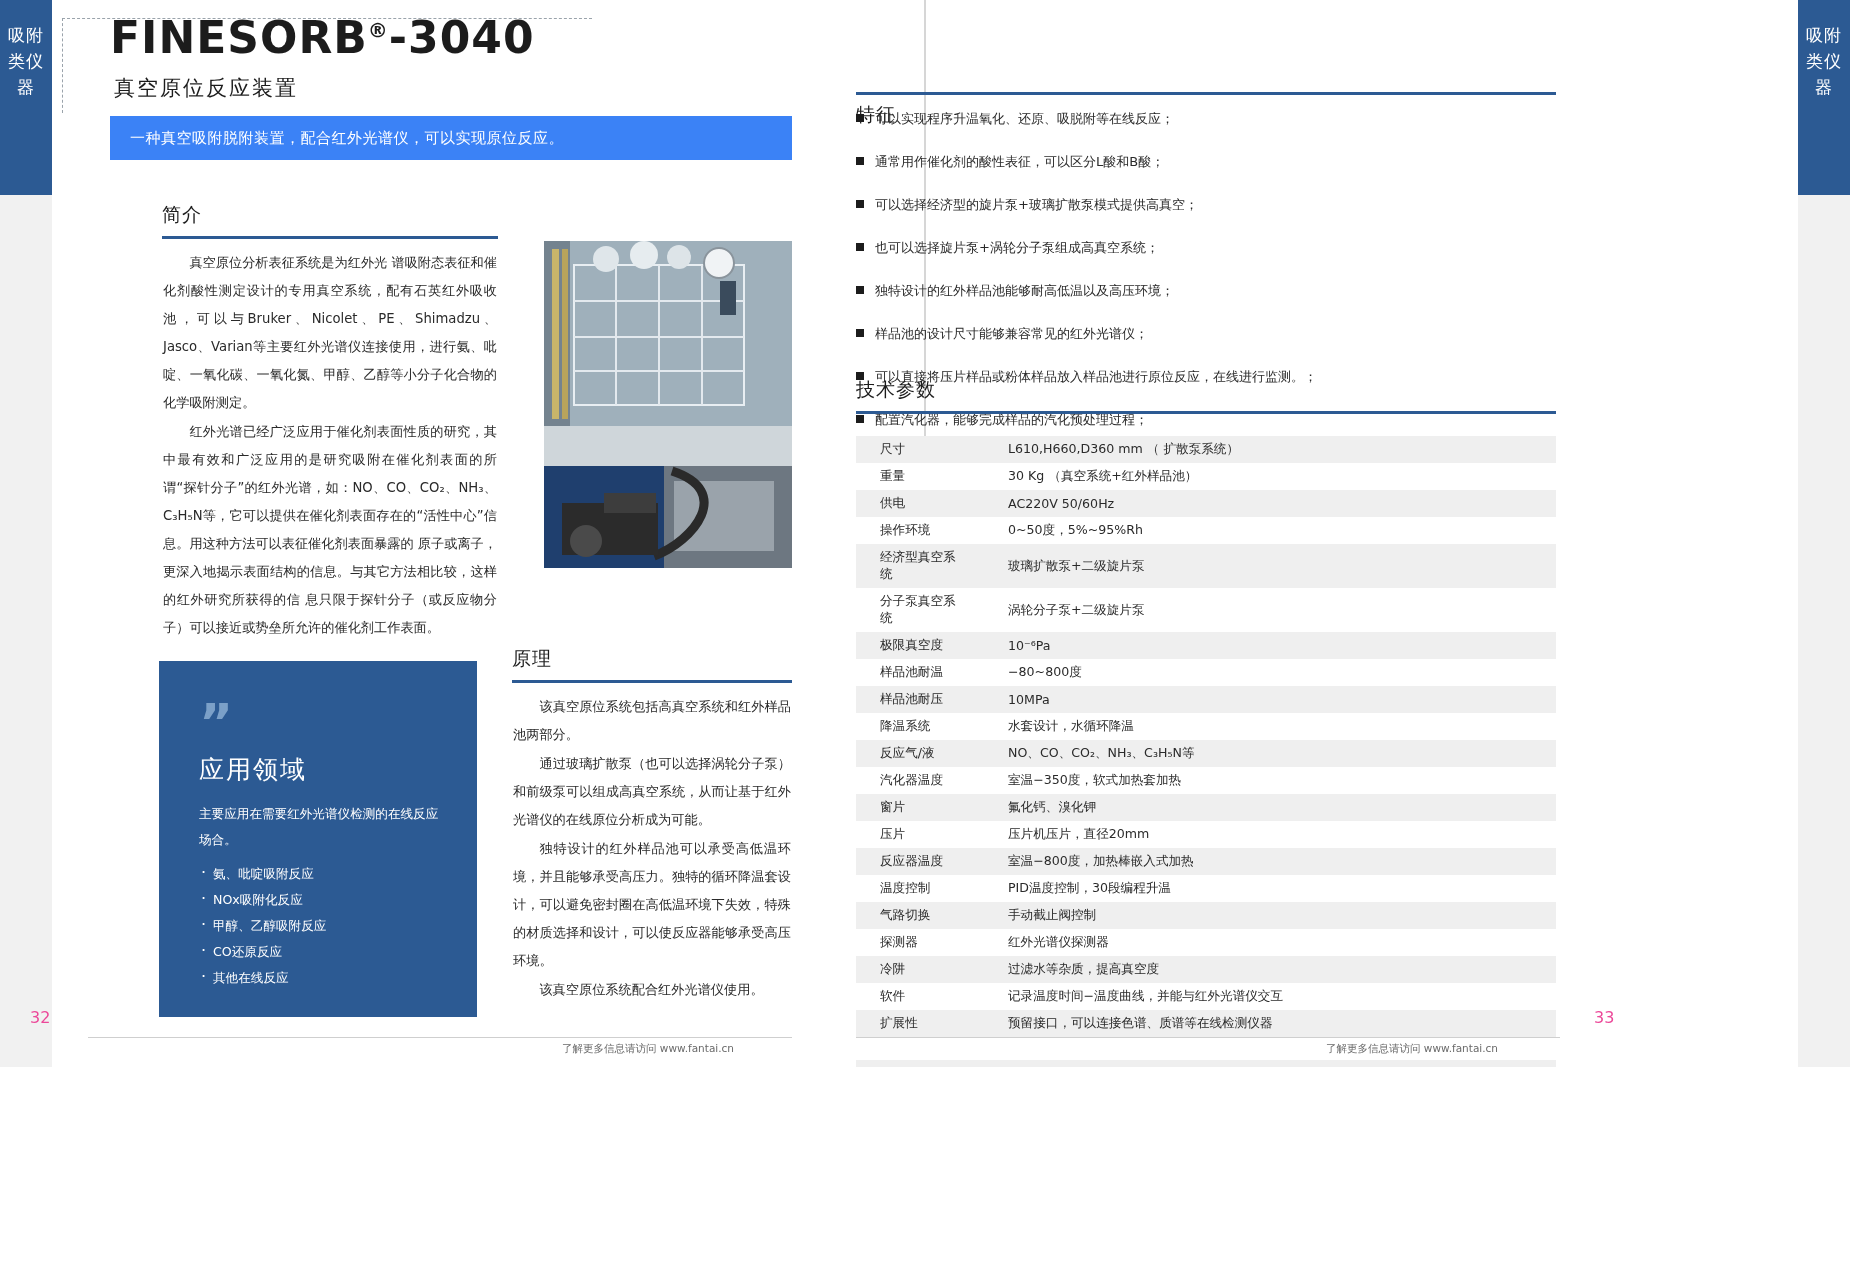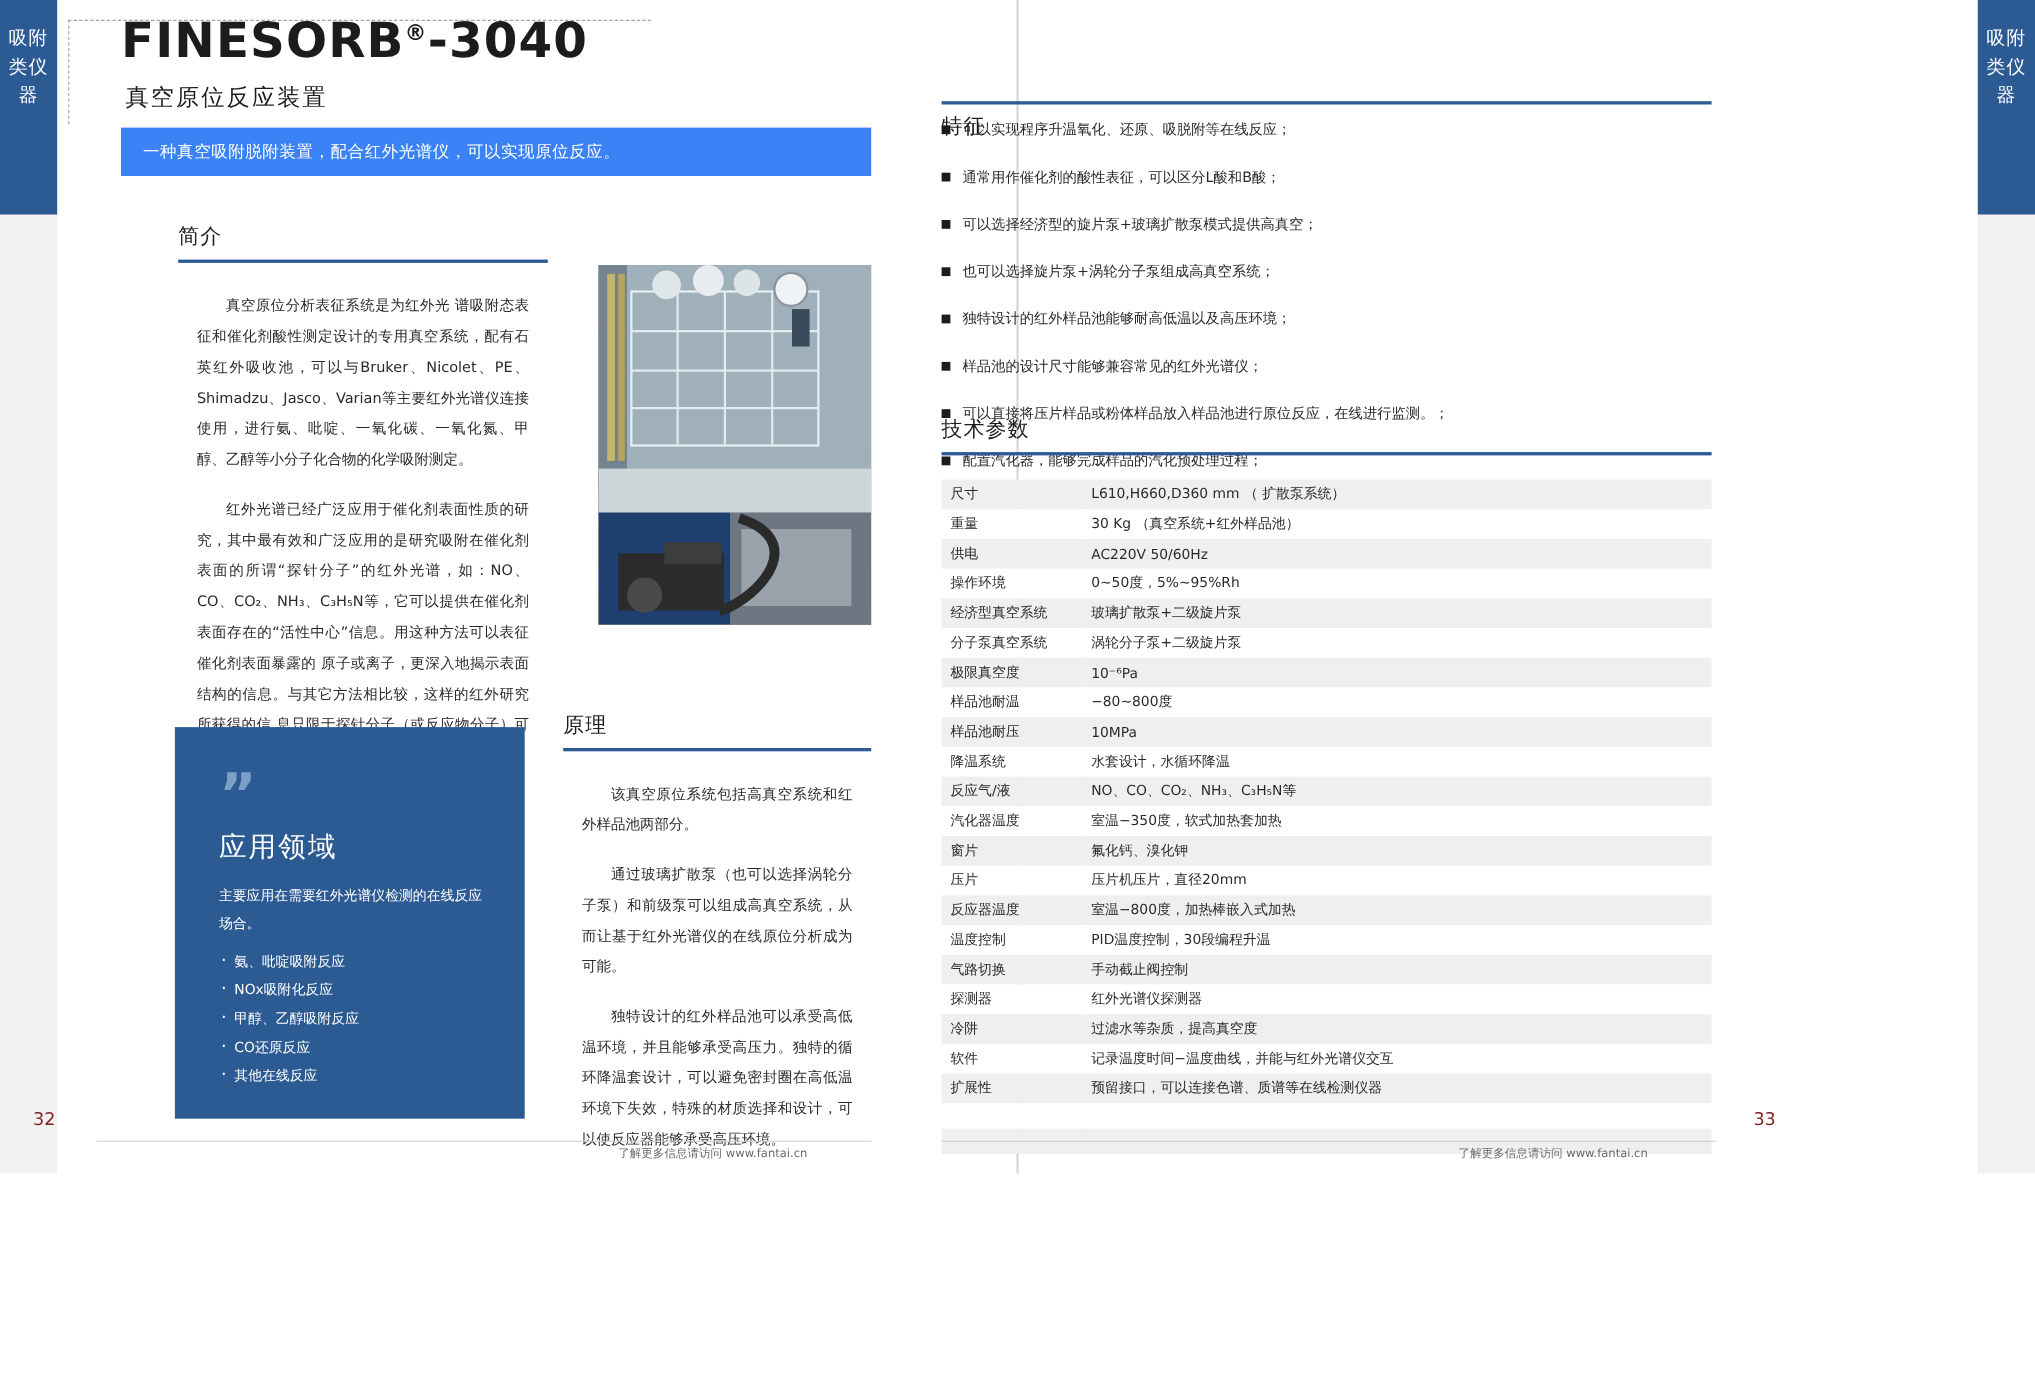--- a/index.html
+++ b/index.html
@@ -103,21 +103,21 @@
     background: #2c5a93;
   }
 
   .body-text {
     position: absolute;
     font-size: 13.2px;
     line-height: 28px;
     color: #2a2a2a;
     text-align: justify;
   }
-  .body-text p { margin: 17px; text-indent: 2em; }
+  .body-text p { margin: 1px; text-indent: 2em; }
 
   .photo {
     position: absolute;
     left: 492px; top: 241px;
     width: 248px; height: 327px;
     background: linear-gradient(#7e8b96, #56606b);
     overflow: hidden;
     border: 0;
   }
   .photo svg { display: block; }
@@ -177,37 +177,37 @@
   
   .spec-table {
     position: absolute;
     left: 856px; top: 436px;
     width: 700px;
     border-collapse: collapse;
     font-size: 12.6px;
     color: #2a2a2a;
   }
   .spec-table td {
-    padding: 5px 8px;
+    padding: 5px 24px;
     height: 23px;
     vertical-align: middle;
   }
   .spec-table tr:nth-child(odd) { background: #efefef; }
   .spec-table tr:nth-child(even) { background: #ffffff; }
   .spec-table td.k { width: 128px; }
 
   .footer-rule {
     position: absolute;
     height: 1px;
     background: #cfcfcf;
   }
   .page-num {
     position: absolute;
     font-size: 16px;
-    color: #7f1d1d;
+    color: #ec4899;
   }
   .footer-note {
     position: absolute;
     font-size: 10.5px;
     color: #6a6a6a;
   }
 </style>
 </head>
 <body>
 

